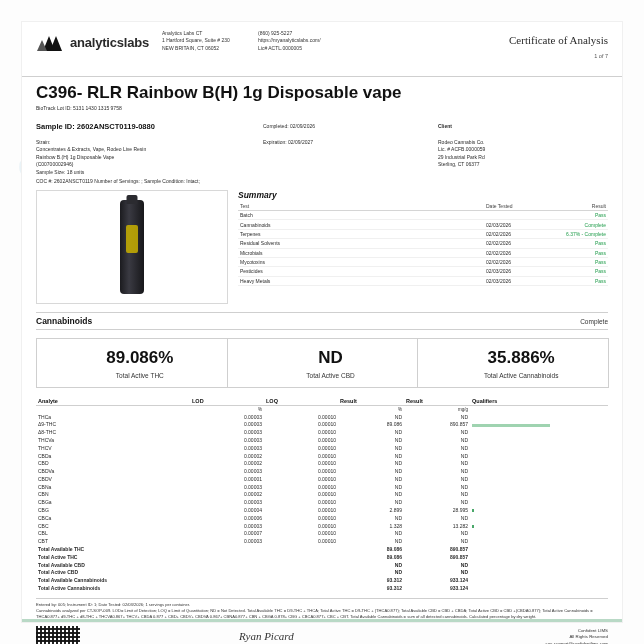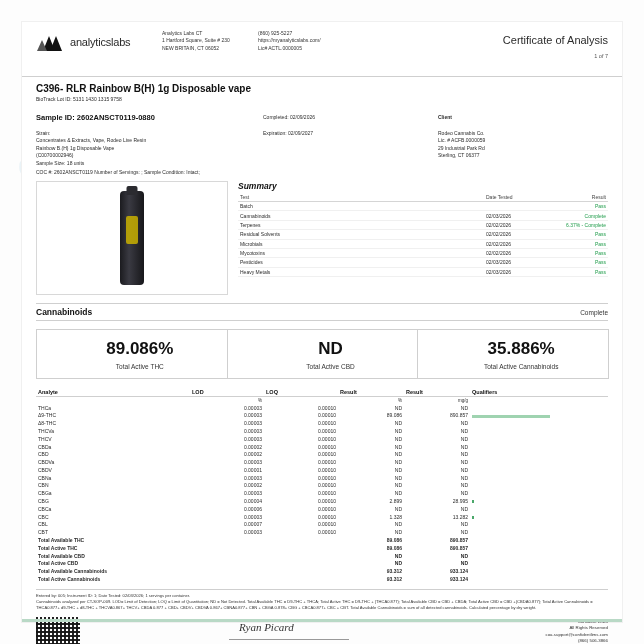--- a/index.html
+++ b/index.html
@@ -42,45 +42,45 @@
   }
   .logo{
     position:absolute;left:14px;top:9px;
     display:flex;align-items:center;gap:4px;
   }
   .logo-mark{
     width:30px;height:22px;
     position:relative;
   }
   .logo-txt{
-    font-size:11px;font-weight:400;color:#2a2a2a;letter-spacing:-0.2px;
+    font-size:13px;font-weight:700;color:#2a2a2a;letter-spacing:-0.2px;
   }
   .lab-addr{
     position:absolute;left:140px;top:8px;
     font-size:5px;line-height:1.45;color:#333;
   }
   .lab-web{
     position:absolute;left:236px;top:8px;
     font-size:5px;line-height:1.45;color:#333;
   }
   .coa-title{
     position:absolute;right:14px;top:12px;
-    font-size:11px;color:#2b2b2b;
+    font-size:11px;color:#2b2b2b;font-family:Liberation Serif, serif;
   }
   .page-no{
     position:absolute;right:14px;top:31px;
     font-size:5.5px;color:#555;
   }
 
   
   .prod{
     padding:6px 14px 0 14px;
   }
   .prod-name{
-    font-size:10px;font-weight:700;color:#111;margin:0 0 2px 0;
+    font-size:17px;font-weight:700;color:#111;margin:0 0 2px 0;
   }
   .meta{font-size:5px;line-height:1.5;color:#2b2b2b;}
   .sample-id{font-size:7.5px;font-weight:700;color:#111;margin:3px 0 2px 0;}
   .two-col{display:flex;gap:0;margin-top:6px;justify-content:space-between;}
   .col-l{width:212px;}
   .col-m{width:160px;}
   .col-r{width:170px;}
   .coc{font-size:5px;color:#2b2b2b;margin-top:2px;}
 
   

